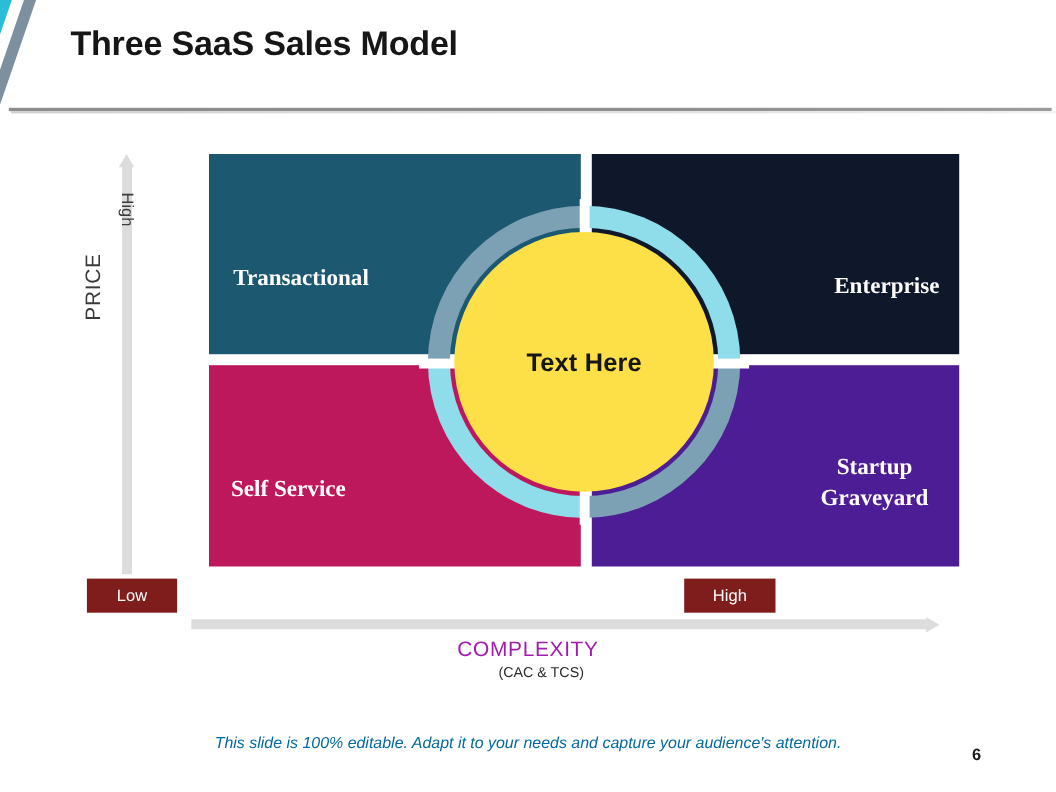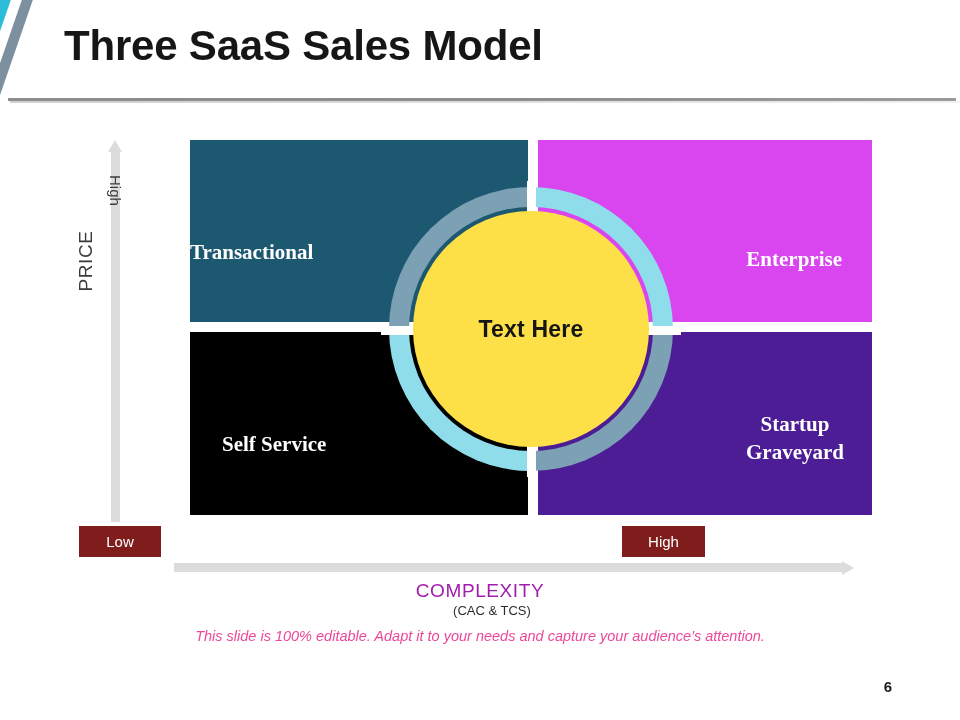--- a/index.html
+++ b/index.html
@@ -37,21 +37,21 @@
     transform-origin: top left;
   }
   #corner-stripes .s2 { left: -4px;  background: #ffffff; }
   #corner-stripes .s3 { left: 6px;   background: #2bbcd8; }
   #corner-stripes .s4 { left: 18px;  background: #ffffff; }
   #corner-stripes .s5 { left: 28px;  background: #7d909f; }
 
   #page-title {
     position: absolute;
     left: 64px; top: 22px;
-    font-size: 42px;
+    font-size: 31px;
     font-weight: bold;
     color: #161616;
     letter-spacing: -0.2px;
     white-space: nowrap;
   }
   #header-rule {
     position: absolute;
     left: 8px; top: 98px;
     width: 948px; height: 3px;
     background: linear-gradient(90deg, #8d8d8d 0%, #8d8d8d 55%, #9b9b9b 100%);
@@ -80,36 +80,37 @@
     font-weight: bold;
     font-size: 21px;
     color: #ffffff;
     line-height: 1.3;
   }
   #quad-tl {
     left: 0; top: 0;
     width: 338px; height: 182px;
     background: #1d5871;
     justify-content: flex-start;
+    padding-left: 22px;
   }
   #quad-tl .quad-label { margin-top: 44px; }
   #quad-tr {
     left: 348px; top: 0;
     width: 334px; height: 182px;
-    background: #d946ef;
+    background: #0f172a;
     justify-content: flex-end;
-    padding-right: 30px;
+    padding-right: 18px;
   }
   #quad-tr .quad-label { margin-top: 58px; }
   #quad-bl {
     left: 0; top: 192px;
     width: 338px; height: 183px;
-    background: #000000;
+    background: #be185d;
     justify-content: flex-start;
-    padding-left: 32px;
+    padding-left: 20px;
   }
   #quad-bl .quad-label { margin-top: 42px; }
   #quad-br {
     left: 348px; top: 192px;
     width: 334px; height: 183px;
     background: #4c1d95;
     justify-content: flex-end;
     padding-right: 28px;
     text-align: center;
   }
@@ -277,26 +278,26 @@
     width: 82px; height: 31px;
   }
   #badge-high {
     left: 622px; top: 526px;
     width: 83px; height: 31px;
   }
 
   
   #footer-note {
     position: absolute;
-    left: 0; top: 628px;
+    left: 0; top: 668px;
     width: 960px;
     text-align: center;
     font-style: italic;
     font-size: 14.5px;
-    color: #ec4899;
+    color: #0369a1;
   }
   #page-number {
     position: absolute;
     right: 68px; top: 678px;
     font-size: 15px;
     font-weight: bold;
     color: #1a1a1a;
   }
 </style>
 </head>

